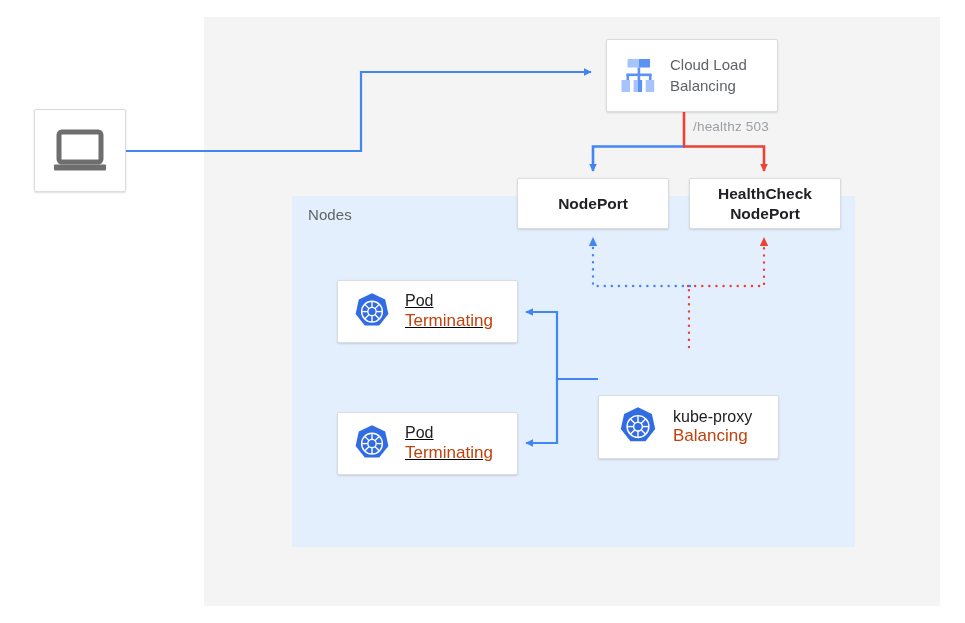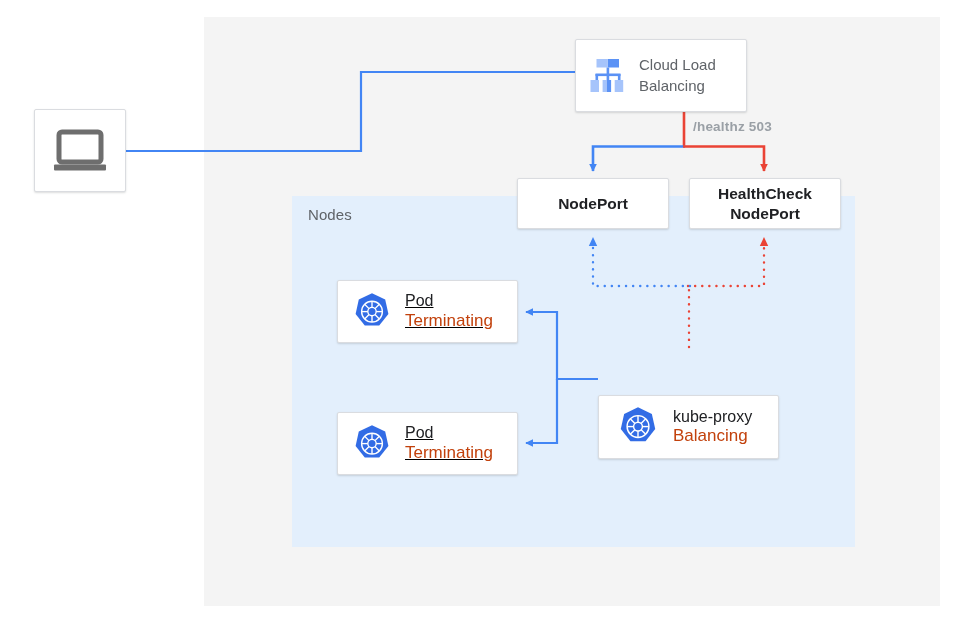--- a/index.html
+++ b/index.html
@@ -60,21 +60,21 @@
     top: 109px;
     width: 92px;
     height: 83px;
     display: flex;
     align-items: center;
     justify-content: center;
   }
 
   
   .card-clb {
-    left: 575px;
+    left: 606px;
     top: 39px;
     width: 172px;
     height: 73px;
     display: flex;
     align-items: center;
     padding-left: 12px;
     gap: 11px;
   }
   .card-clb .lbl {
     font-size: 15px;
@@ -147,21 +147,21 @@
     width: 965px;
     height: 623px;
     pointer-events: none;
   }
 
   .healthz-label {
     position: absolute;
     left: 693px;
     top: 119px;
     font-size: 13.5px;
-    font-weight: bold;
+    font-weight: normal;
     color: #9aa0a6;
     letter-spacing: .2px;
   }
 </style>
 </head>
 <body>
 
 <div id="canvas">
 
   <div class="panel-outer"></div>

